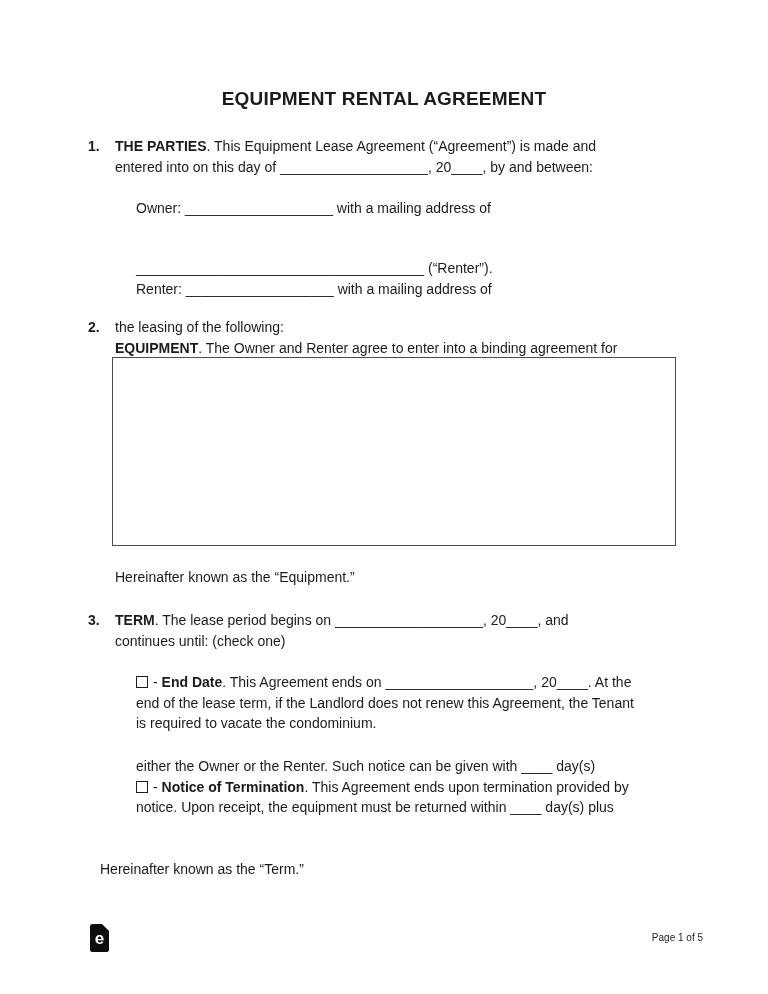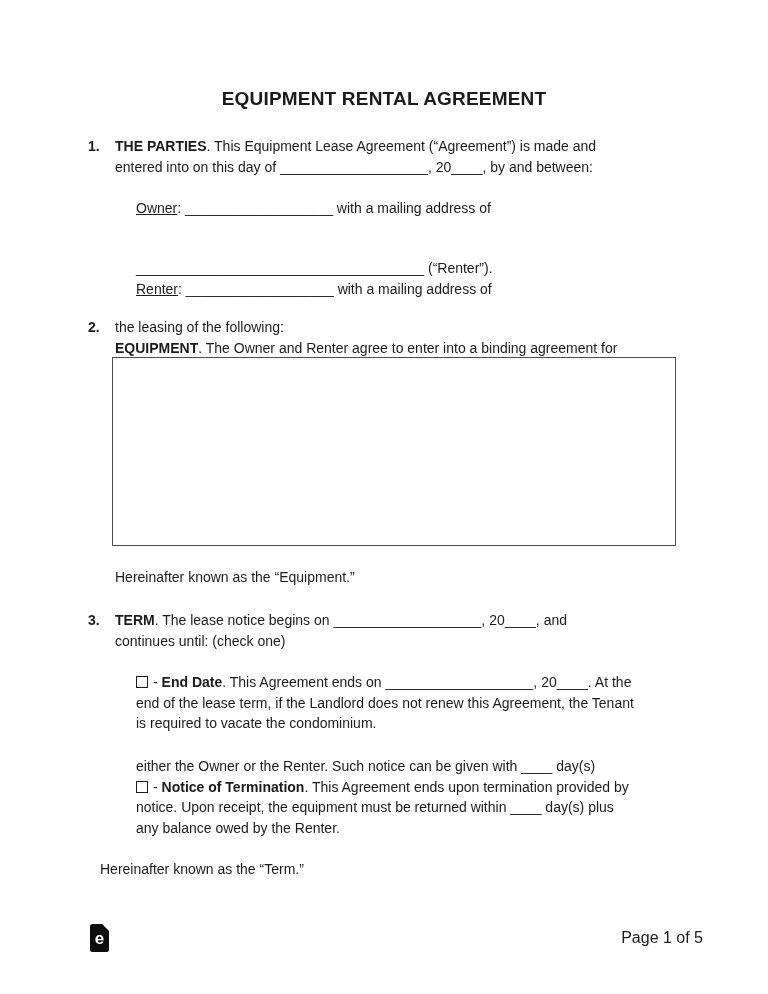--- a/index.html
+++ b/index.html
@@ -37,21 +37,21 @@
     top: 0;
     font-weight: bold;
   }
   .item .body { margin-left: 27px; }
   .indent {
     position: absolute;
     left: 136px;
     width: 546px;
   }
   .bold { font-weight: bold; }
-  .ul { text-decoration: underline; }
+  .ul { }
   .note { position: absolute; }
   .eq-box {
     position: absolute;
     left: 112px;
     top: 357px;
     width: 564px;
     height: 189px;
     border: 1px solid #4d4d4d;
     background: #ffffff;
     box-sizing: border-box;
@@ -94,21 +94,21 @@
     color: #ffffff;
     font-size: 17px;
     font-weight: bold;
   }
   .page-num {
     position: absolute;
     top: 930px;
     left: 468px;
     width: 235px;
     text-align: right;
-    font-size: 16px;
+    font-size: 10px;
     line-height: 16px;
   }
 </style>
 </head>
 <body>
 
 <div class="page">
 
   <h1 class="title">EQUIPMENT RENTAL AGREEMENT</h1>
 
@@ -137,36 +137,35 @@
     </div>
   </section>
 
   <div class="eq-box"></div>
 
   <div class="note" style="top:567px; left:115px;">Hereinafter known as the “Equipment.”</div>
 
   <section class="item" style="top:610px">
     <span class="num">3.</span>
     <div class="body">
-      <div><span class="bold">TERM</span><span>. The lease notice begins on ___________________, 20____, and</span></div>
+      <div><span class="bold">TERM</span><span>. The lease period begins on ___________________, 20____, and</span></div>
       <div>continues until: (check one)</div>
     </div>
   </section>
 
   <div class="indent" style="top:672px">
     <div><span class="checkbox"></span><span>- </span><span class="bold">End Date</span><span>. This Agreement ends on ___________________, 20____. At the</span></div>
     <div>end of the lease term, if the Landlord does not renew this Agreement, the Tenant</div>
     <div>is required to vacate the condominium.</div>
   </div>
 
   <div class="indent" style="top:756px">
     <div>either the Owner or the Renter. Such notice can be given with ____ day(s)</div>
     <div><span class="checkbox"></span><span>- </span><span class="bold">Notice of Termination</span><span>. This Agreement ends upon termination provided by</span></div>
     <div>notice. Upon receipt, the equipment must be returned within ____ day(s) plus</div>
-    <div>any balance owed by the Renter.</div>
   </div>
 
   <div class="note" style="top:859px; left:100px;">Hereinafter known as the “Term.”</div>
 
   <div class="footer-logo">
     <span class="letter">e</span>
     <span class="fold"></span>
   </div>
   <div class="page-num">Page 1 of 5</div>
 

